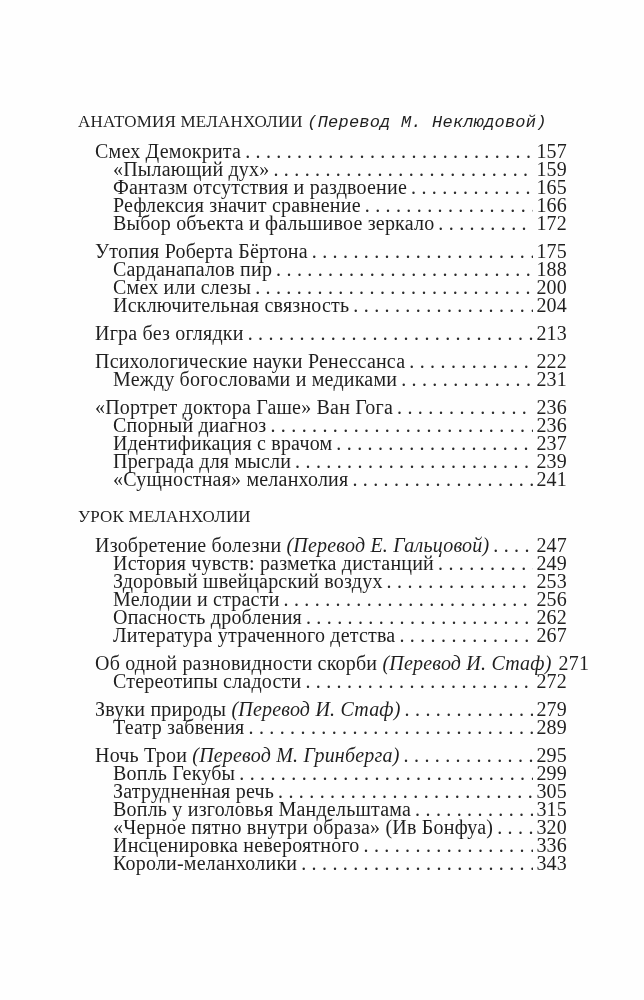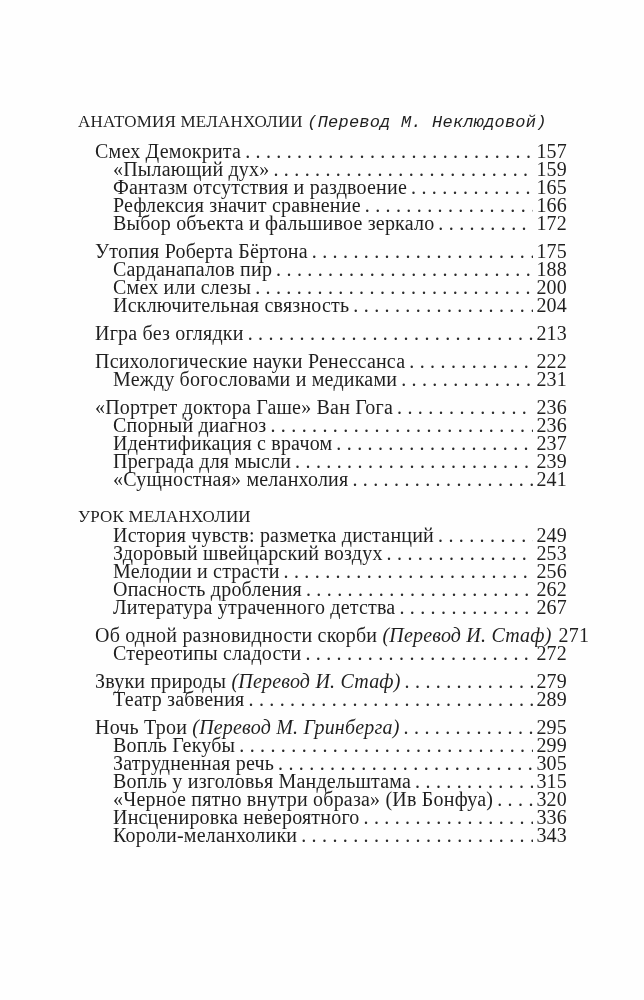--- a/index.html
+++ b/index.html
@@ -145,20 +145,25 @@
           <span class="pg">239</span>
         </div>
         <div class="entry lvl2">
           <span class="t">«Сущностная» меланхолия</span>
           <span class="dots"></span>
           <span class="pg">241</span>
         </div>
       </section>
       <section class="section">
         <div class="section-heading"><span>УРОК МЕЛАНХОЛИИ</span></div>
+        <div class="entry lvl1">
+          <span class="t">Изобретение болезни <i>(Перевод Е. Гальцовой)</i></span>
+          <span class="dots"></span>
+          <span class="pg">247</span>
+        </div>
         <div class="entry lvl2">
           <span class="t">История чувств: разметка дистанций</span>
           <span class="dots"></span>
           <span class="pg">249</span>
         </div>
         <div class="entry lvl2">
           <span class="t">Здоровый швейцарский воздух</span>
           <span class="dots"></span>
           <span class="pg">253</span>
         </div>

